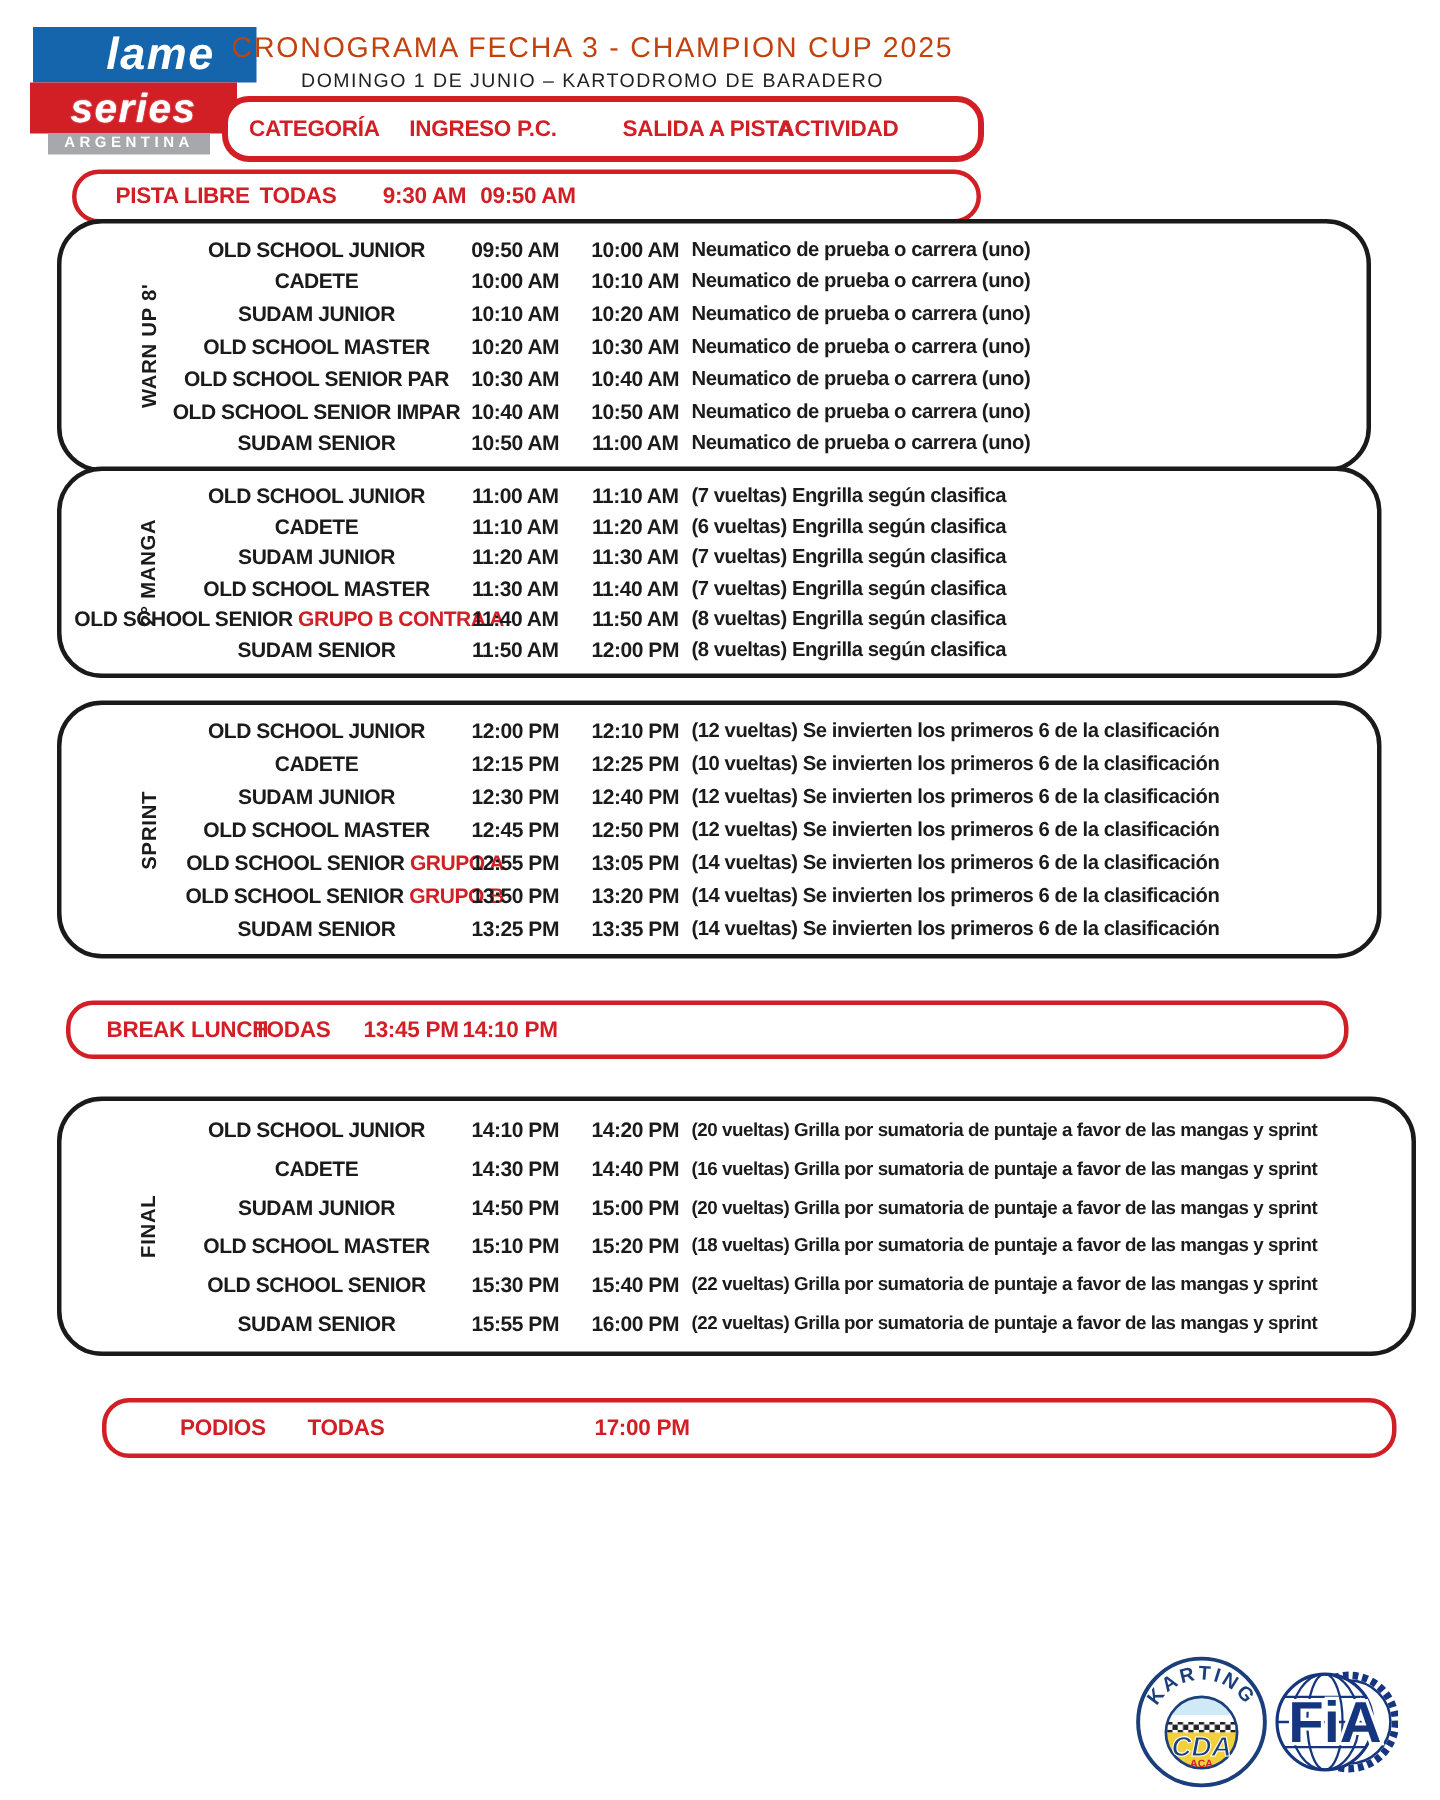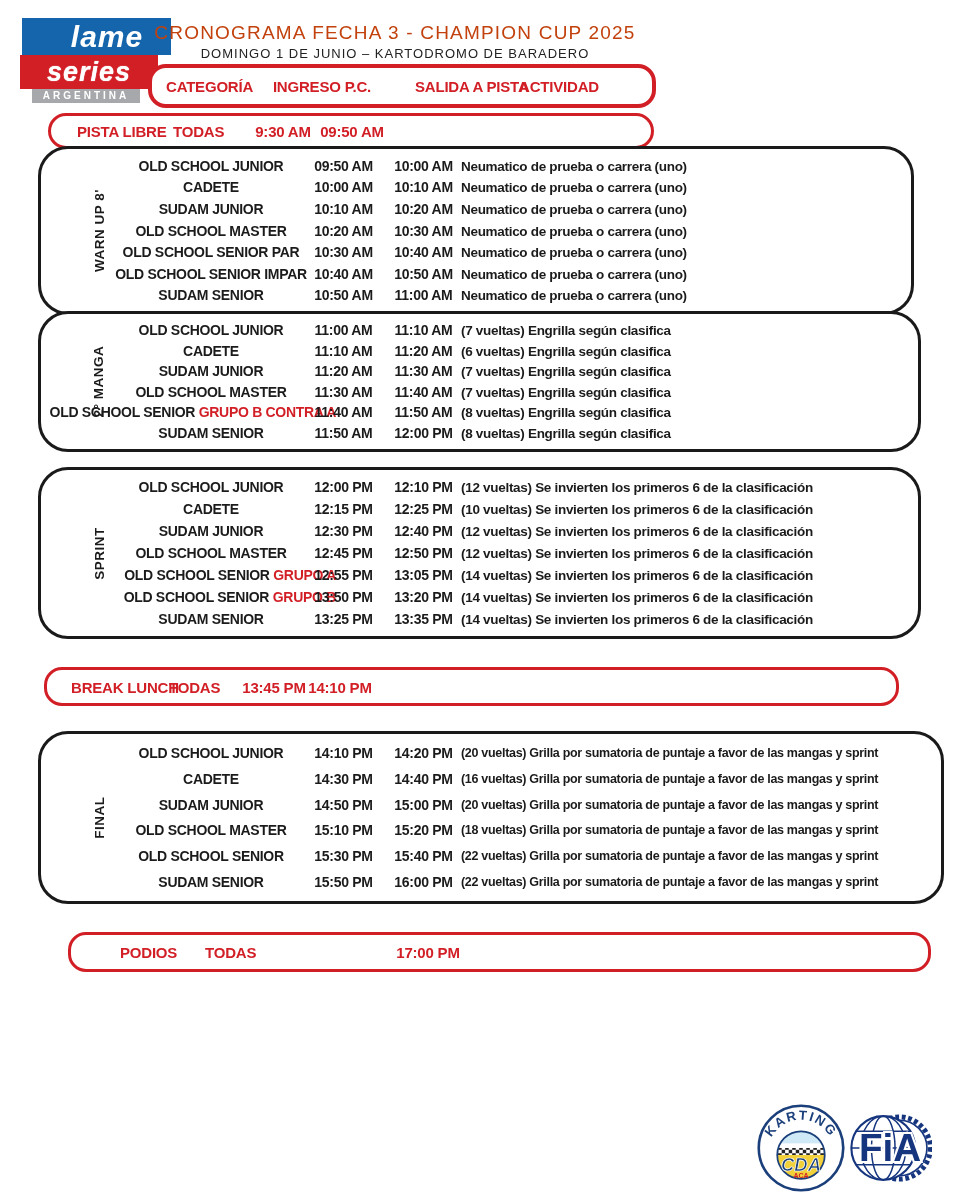--- a/index.html
+++ b/index.html
@@ -280,21 +280,21 @@
           <span class="cell act">(18 vueltas) Grilla por sumatoria de puntaje a favor de las mangas y sprint</span>
         </div>
         <div class="row">
           <span class="cell cat">OLD SCHOOL SENIOR</span>
           <span class="cell tin">15:30 PM</span>
           <span class="cell tout">15:40 PM</span>
           <span class="cell act">(22 vueltas) Grilla por sumatoria de puntaje a favor de las mangas y sprint</span>
         </div>
         <div class="row">
           <span class="cell cat">SUDAM SENIOR</span>
-          <span class="cell tin">15:50 PM</span>
+          <span class="cell tin">15:55 PM</span>
           <span class="cell tout">16:00 PM</span>
           <span class="cell act">(22 vueltas) Grilla por sumatoria de puntaje a favor de las mangas y sprint</span>
         </div>
       </div>
   </div>
 
   <div class="pill bar-podios">
     <span class="pspan c1">PODIOS</span>
     <span class="pspan c2">TODAS</span>
     <span class="pspan c4">17:00 PM</span>

